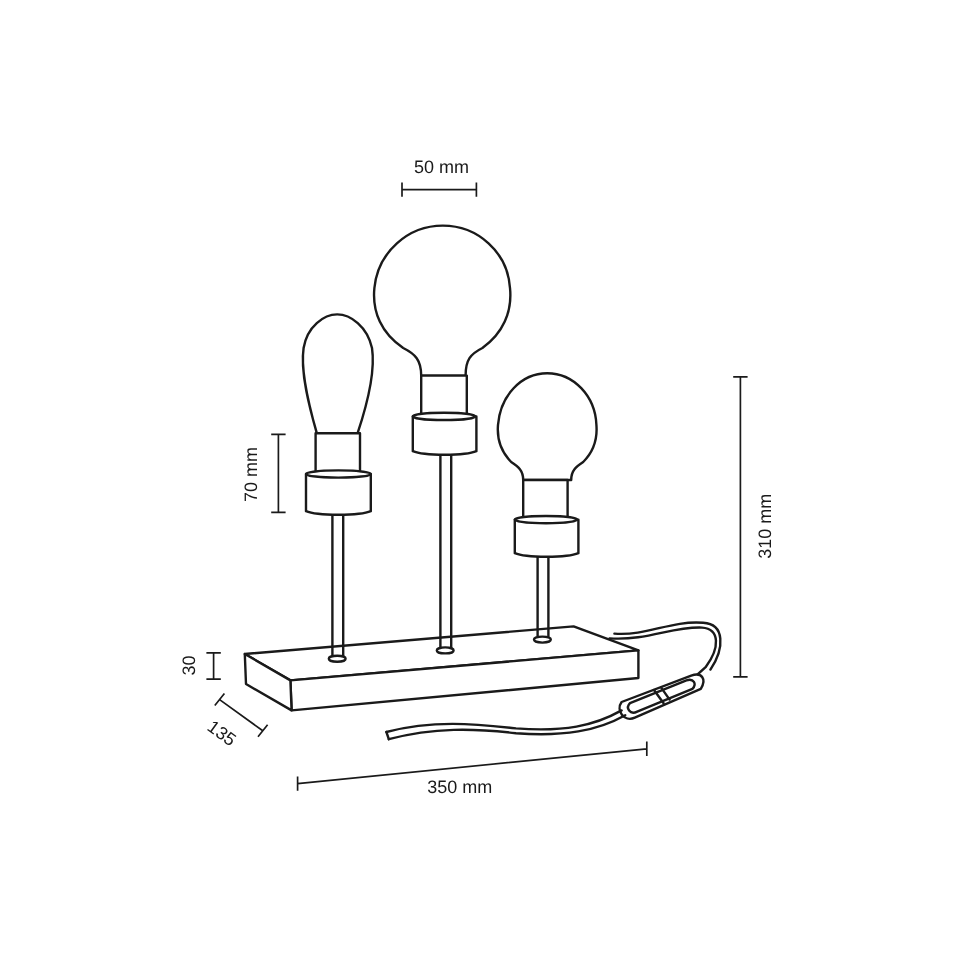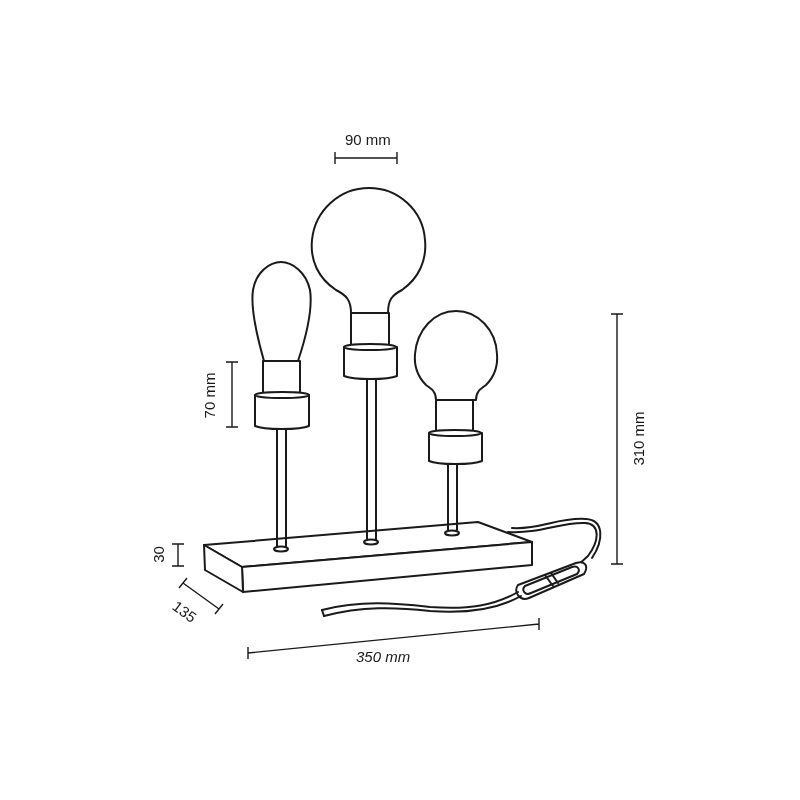--- a/index.html
+++ b/index.html
@@ -84,18 +84,18 @@
     <path class="dim" d="M178,544 L178,566 M172,544 L184,544 M172,566 L184,566"></path>
   </g>
   <g>
     <path class="dim" d="M183,583 L219,609 M179,588 L187,578 M215,614 L223,604"></path>
   </g>
   <g>
     <path class="dim" d="M248,653 L539,624 M248,647 L248,659 M539,618 L539,630"></path>
   </g>
 </svg>
 
-<div class="lbl" style="left:345px; top:131px;">90 mm</div>
+<div class="lbl" style="left:345px; top:131px;">50 mm</div>
 <div class="lbl" style="left:187px; top:387px; transform: rotate(-90deg);">70 mm</div>
 <div class="lbl" style="left:611px; top:430px; transform: rotate(-90deg);">310 mm</div>
 <div class="lbl" style="left:150px; top:546px; transform: rotate(-90deg);">30</div>
 <div class="lbl" style="left:172px; top:603px; transform: rotate(36deg);">135</div>
-<div class="lbl" style="left:356px; top:648px;font-style:italic;">350 mm</div>
+<div class="lbl" style="left:356px; top:648px;">350 mm</div>
 
 </body></html>

